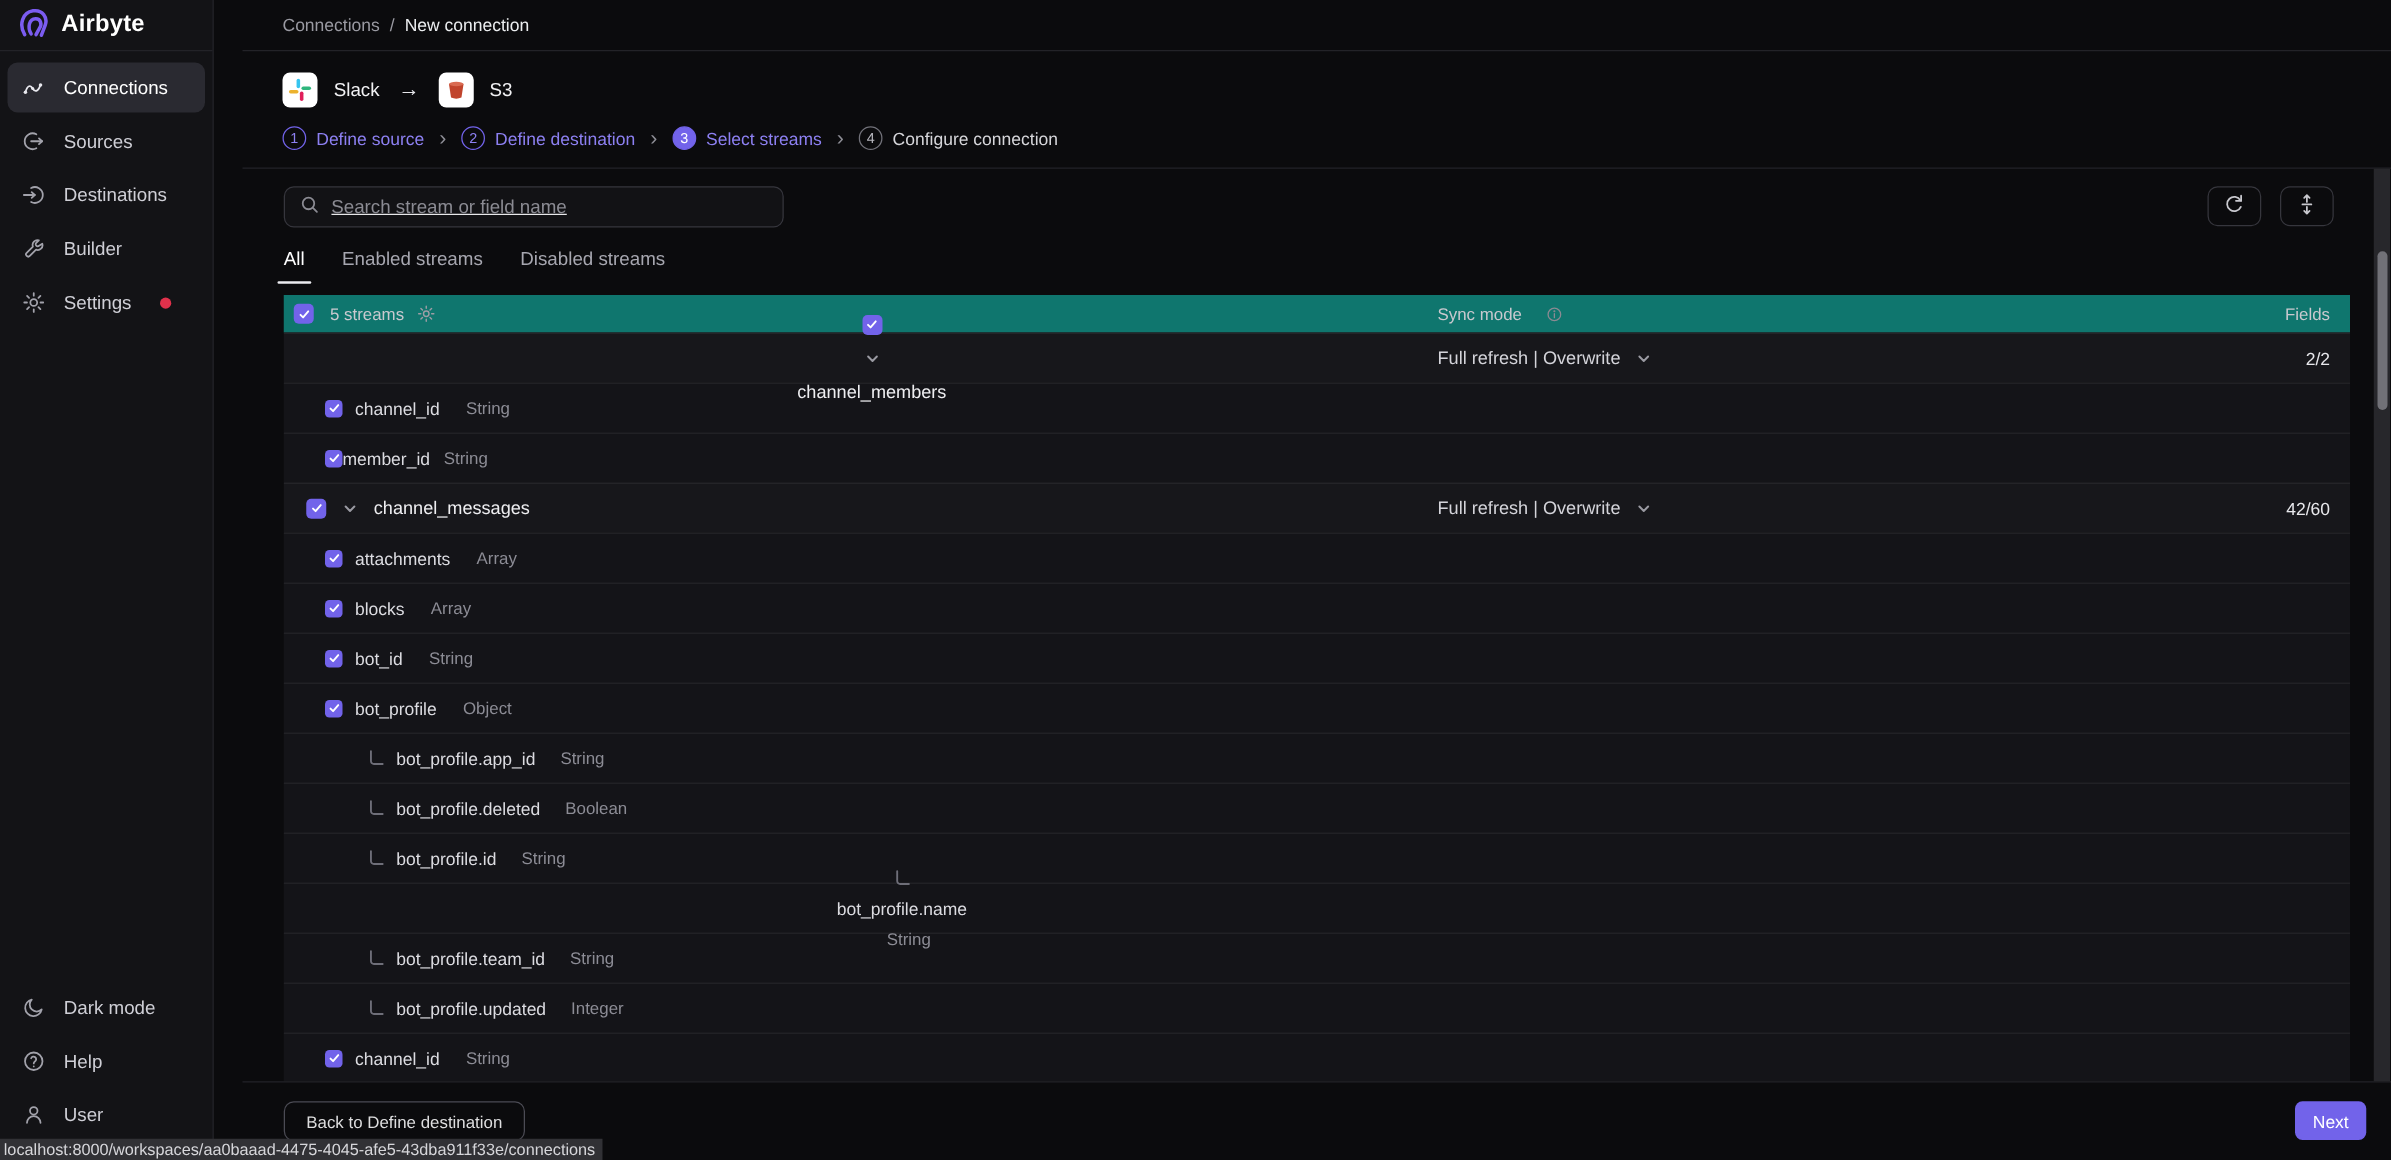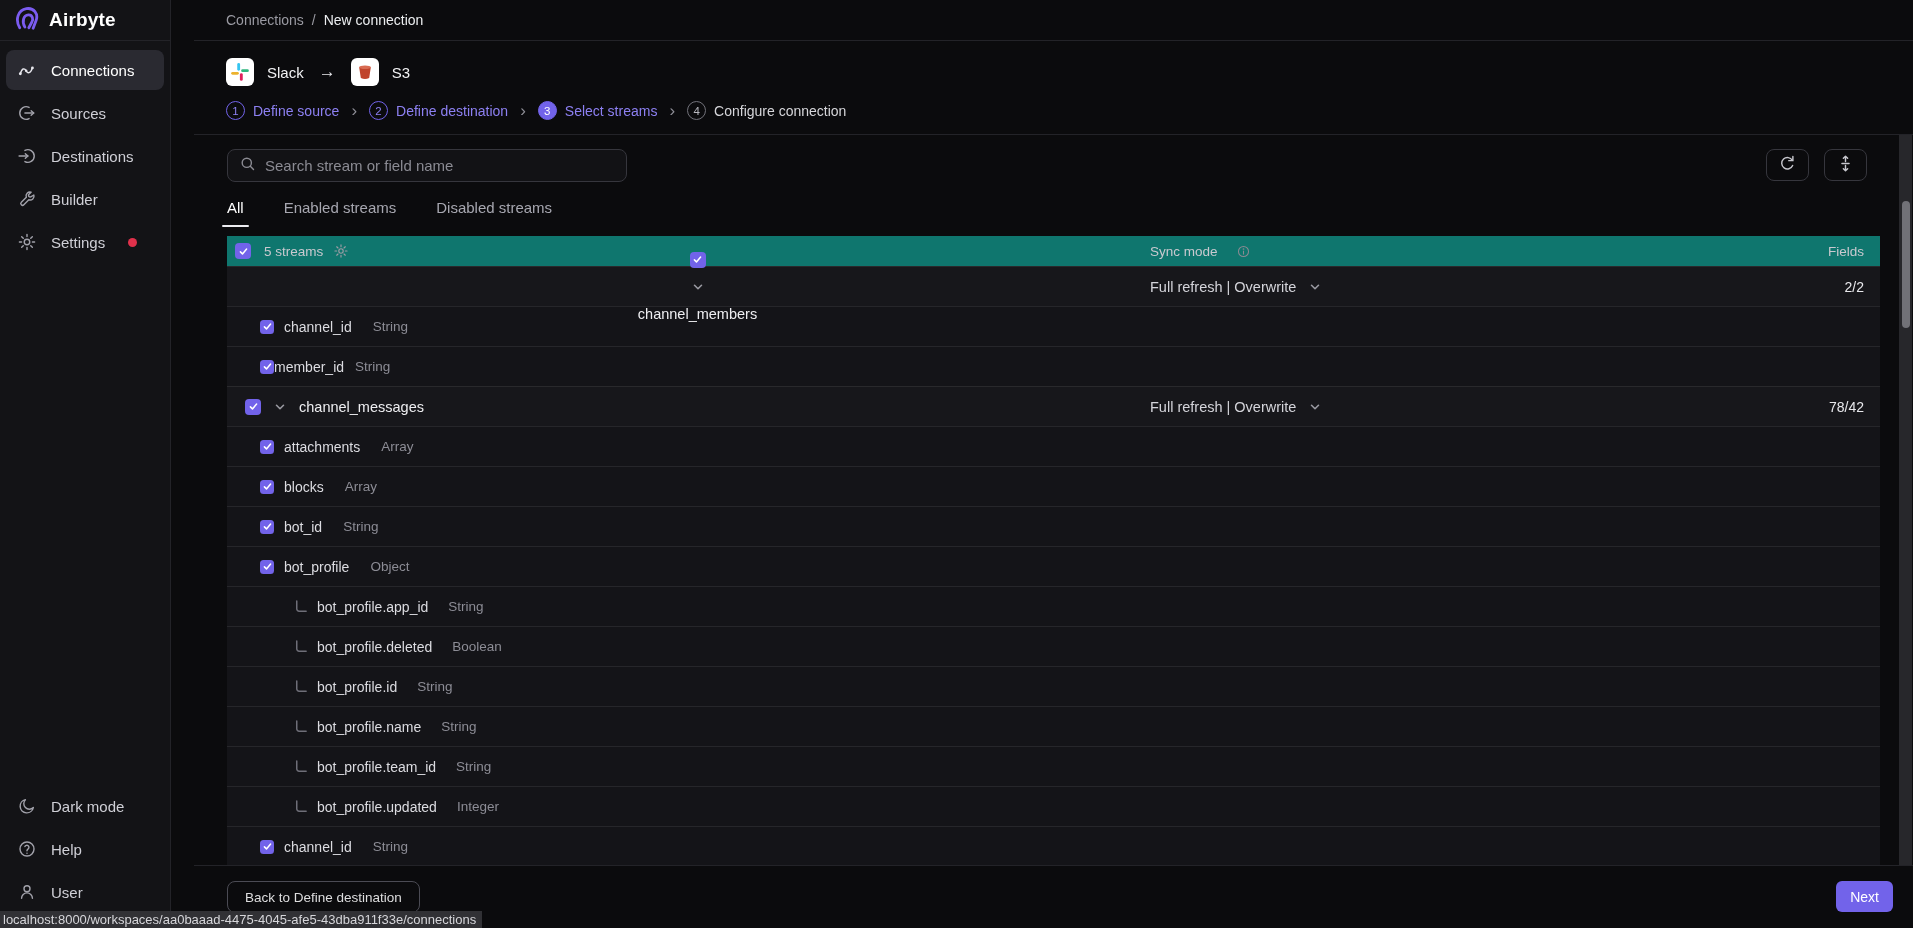--- a/index.html
+++ b/index.html
@@ -46,27 +46,27 @@
   .step.upcoming .circ { border-color:#72727a; color:#b8b8bf; }
   .step-sep { color:#8e8e96; font-size:17px; line-height:1; }
   .header-split { position:absolute; top:134px; left:0; right:0; border-top:1px solid var(--line); }
 
   
   .content { position:absolute; top:135px; left:0; right:0; bottom:63px; overflow:hidden; }
   .toolbar { display:flex; align-items:flex-start; justify-content:space-between; padding:14px 46px 0 33px; }
   .search { width:400px; height:33px; border:1px solid #36363d; border-radius:8px;
     background:#121215; display:flex; align-items:center; gap:9px; padding:0 11px; }
   .search input { flex:1; background:transparent; border:none; outline:none;
-    color:#e8e8ea; font-size:15px; font-family:"Liberation Sans", sans-serif; }
+    color:#e8e8ea; font-size:15px; font-family:"Liberation Sans", sans-serif;text-decoration:underline; }
   .search input::placeholder { color:#8b8b93; }
   .tool-btns { display:flex; gap:15px; }
   .icon-btn { width:43px; height:32px; border:1px solid #36363d; border-radius:8px;
     background:transparent; color:#c8c8ce; display:flex; align-items:center; justify-content:center; cursor:pointer; }
 
-  .tabs { display:flex; gap:40px; padding:17px 33px 0; font-size:15px; color:#a7a7b0; }
+  .tabs { display:flex; gap:30px; padding:17px 33px 0; font-size:15px; color:#a7a7b0; }
   .tab { padding-bottom:11px; position:relative; cursor:pointer; }
   .tab.active { color:#fff; }
   .tab.active::after { content:""; position:absolute; left:-5px; right:-5px; bottom:0; height:2.5px; background:#ececf0; border-radius:2px; }
 
   .table { margin:9px 33px 0; }
   .t-header { display:flex; align-items:center; height:30px; background:#0f766e;
     font-size:13.5px; color:#c9c9cf; }
   .t-header .col-name { display:flex; align-items:center; gap:10px; padding-left:8px; }
   .streams-count { margin-left:3px; }
   .gear-btn { color:#9d9da5; display:flex; align-items:center; cursor:pointer; }
@@ -379,21 +379,21 @@
               <span class="s-name">channel_messages</span>
             </div>
             <div class="col-sync">
               <span class="sync-text">Full refresh | Overwrite</span>
               <span class="chev">
                 <svg width="14" height="14" viewBox="0 0 16 16" fill="none" stroke="currentColor" stroke-width="1.8" stroke-linecap="round" stroke-linejoin="round">
                   <path d="M4 6 l4 4 4 -4"></path>
                 </svg>
               </span>
             </div>
-            <div class="col-fields fields-val">78/42</div>
+            <div class="col-fields fields-val">42/60</div>
           </div>
           <div class="trow field">
             <div class="col-name" style="padding-left:33px; gap:10px;">
               <span class="cbx sm">
                 <svg width="11" height="11" viewBox="0 0 16 16">
                   <path d="M3.5 8.5 L6.5 11.5 L12.5 4.5" stroke="#fff" stroke-width="2.2" fill="none" stroke-linecap="round" stroke-linejoin="round"></path>
                 </svg>
               </span>
               <span class="f-name">attachments</span>
               <span class="f-type">Array</span>
@@ -473,21 +473,21 @@
                   <path d="M4 2 V10.5 a2.5 2.5 0 0 0 2.5 2.5 H14"></path>
                 </svg>
               </span>
               <span class="f-name">bot_profile.id</span>
               <span class="f-type">String</span>
             </div>
             <div class="col-sync"></div>
             <div class="col-fields"></div>
           </div>
           <div class="trow nested">
-            <div class="col-name" style="padding-left:66px; gap:9px;">
+            <div class="col-name" style="padding-left:66px; gap:9px;flex-direction:column;">
               <span class="tree">
                 <svg width="15" height="15" viewBox="0 0 16 16" fill="none" stroke="currentColor" stroke-width="1.6" stroke-linecap="round">
                   <path d="M4 2 V10.5 a2.5 2.5 0 0 0 2.5 2.5 H14"></path>
                 </svg>
               </span>
               <span class="f-name">bot_profile.name</span>
               <span class="f-type">String</span>
             </div>
             <div class="col-sync"></div>
             <div class="col-fields"></div>

